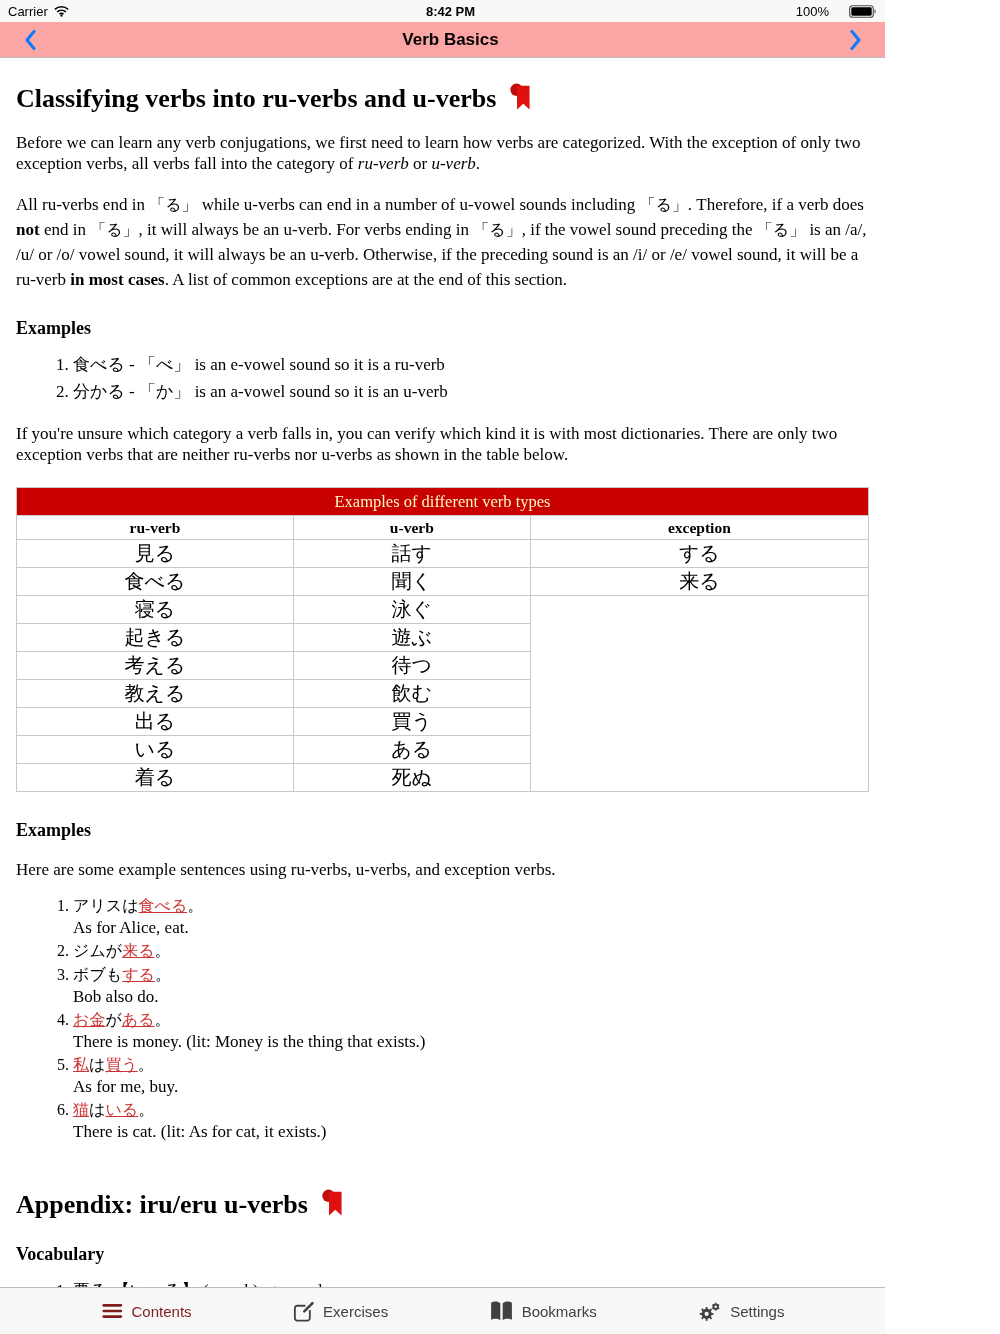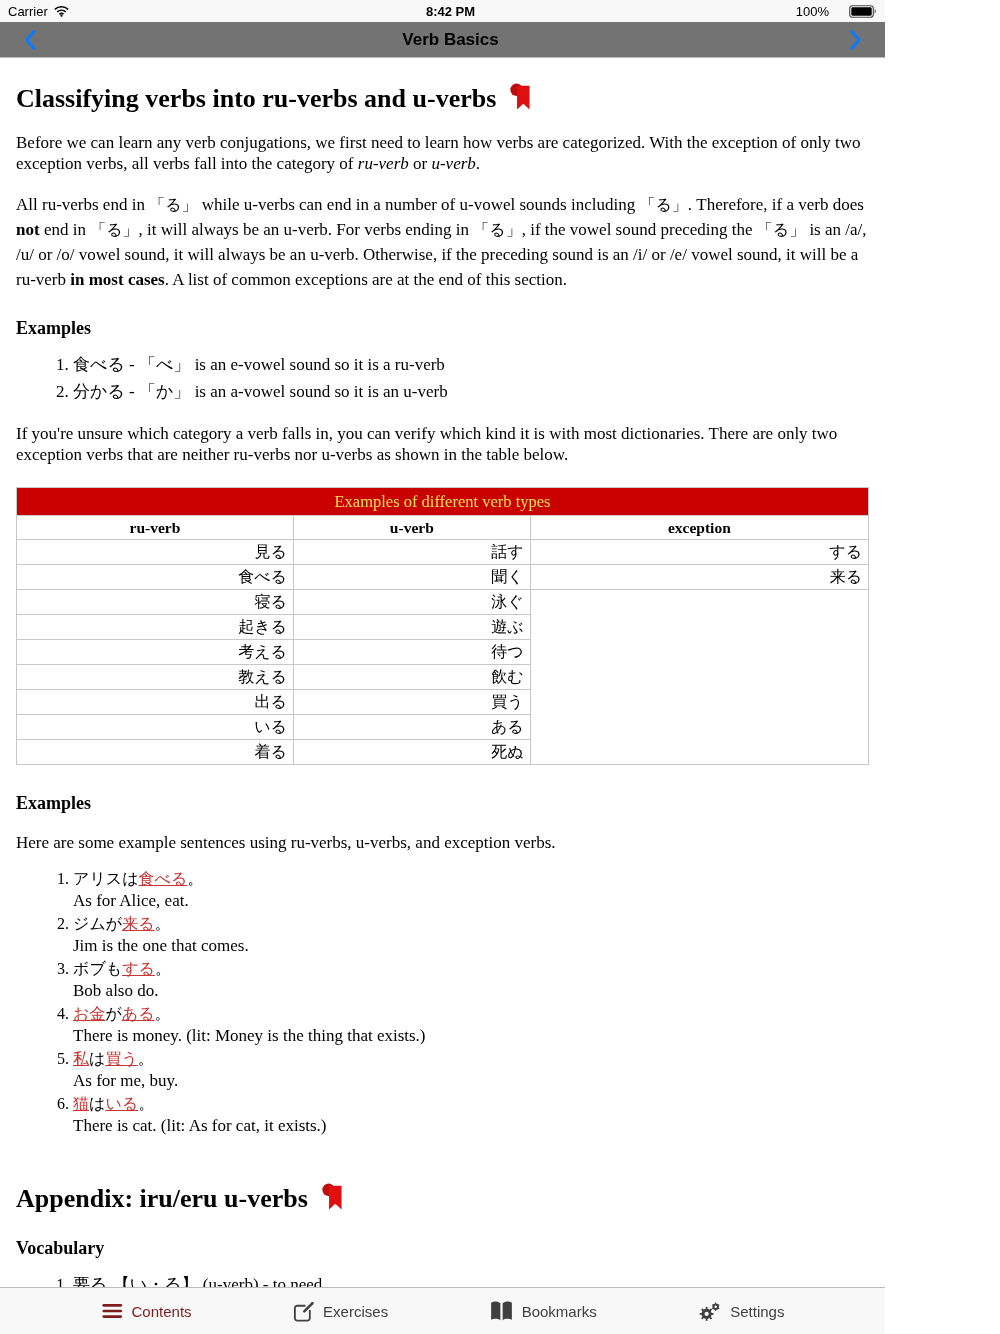--- a/index.html
+++ b/index.html
@@ -8,21 +8,21 @@
   .screen { width:885px; height:1334px; display:flex; flex-direction:column; }
 
   
   .status-bar { height:22px; background:#f8f8f8; display:flex; align-items:center;
     font-family:"Liberation Sans", sans-serif; font-size:13px; padding:0 8px; position:relative; flex:0 0 auto; }
   .sb-left { display:flex; align-items:center; gap:5px; }
   .sb-center { position:absolute; left:16px; right:0; text-align:center; font-weight:700; }
   .sb-right { margin-left:auto; display:flex; align-items:center; gap:20px; }
 
   
-  .nav-bar { height:36px; background:#737373; border-bottom:1px solid #bcbcbc;
+  .nav-bar { height:36px; background:#fca5a5; border-bottom:1px solid #bcbcbc;
     position:relative; display:flex; align-items:center; justify-content:center; flex:0 0 auto;padding-left:16px; }
   .nav-title { font-family:"Liberation Sans", sans-serif; font-size:17px; font-weight:700; }
   .nav-btn { position:absolute; top:0; height:36px; width:44px; background:none; border:none;
     color:#0a7aff; display:flex; align-items:center; justify-content:center; cursor:pointer; }
   .nav-btn.left { left:8px; } .nav-btn.right { right:8px; }
 
   
   .content { flex:1 1 auto; background:#fff; padding:0 16px; overflow:hidden; }
   h1 { font-size:26px; font-weight:700; margin-top:24px; }
   h1 .bm { width:25px; height:30px; margin-left:13px; vertical-align:-5px; }
@@ -40,23 +40,23 @@
   ol.ex2 { margin-top:14px; }
   ol.ex2 li { margin-bottom:1px; }
   .jpline { font-family:"DejaVu Sans", sans-serif; font-size:17px; line-height:23px; }
   .enline { font-size:17px; line-height:21px; }
   ol.vocab { margin-top:14px; font-size:17px; line-height:23px; }
   ol.vocab .jp { font-size:17px; }
 
   
   table { width:100%; border-collapse:collapse; margin-top:22px; }
   th, td { border:1px solid #c8c8c8; }
-  th.ttl { background:#c80000; color:#fde047; font-weight:400; font-size:16.5px; height:28px; text-align:center; }
+  th.ttl { background:#c80000; color:#fef9c3; font-weight:400; font-size:16.5px; height:28px; text-align:center; }
   th.colh { font-size:15.5px; font-weight:700; height:24px; text-align:center; }
-  td { font-family:"DejaVu Sans", sans-serif; font-size:16px; height:25px; padding:0 6px; text-align:right; }
+  td { font-family:"DejaVu Sans", sans-serif; font-size:20px; height:25px; padding:0 6px; text-align:center; }
 
   
   .tab-bar { height:47px; background:#f8f8f8; border-top:1px solid #bcbcbc;
     display:flex; justify-content:space-evenly; align-items:center; flex:0 0 auto; }
   .tab { display:flex; align-items:center; gap:8px; color:#404040;
     font-family:"Liberation Sans", sans-serif; font-size:15px; cursor:pointer; }
   .tab.active { color:#7f1d1d; }
   .tab svg { display:block; }
 </style>
 </head>
@@ -179,21 +179,20 @@
     <h3 style="margin-top:28px;">Examples</h3>
     <p>Here are some example sentences using ru-verbs, u-verbs, and exception verbs.</p>
 
     <ol class="ex2">
       <li>
         <div class="jpline"><span class="jp">アリスは</span><span class="jp jplink">食べる</span><span class="jp">。</span></div>
         <div class="enline">As for Alice, eat.</div>
       </li>
       <li>
         <div class="jpline"><span class="jp">ジムが</span><span class="jp jplink">来る</span><span class="jp">。</span></div>
-        <div class="enline">Jim is the one that comes.</div>
       </li>
       <li>
         <div class="jpline"><span class="jp">ボブも</span><span class="jp jplink">する</span><span class="jp">。</span></div>
         <div class="enline">Bob also do.</div>
       </li>
       <li>
         <div class="jpline"><span class="jp jplink">お金</span><span class="jp">が</span><span class="jp jplink">ある</span><span class="jp">。</span></div>
         <div class="enline">There is money. (lit: Money is the thing that exists.)</div>
       </li>
       <li>

